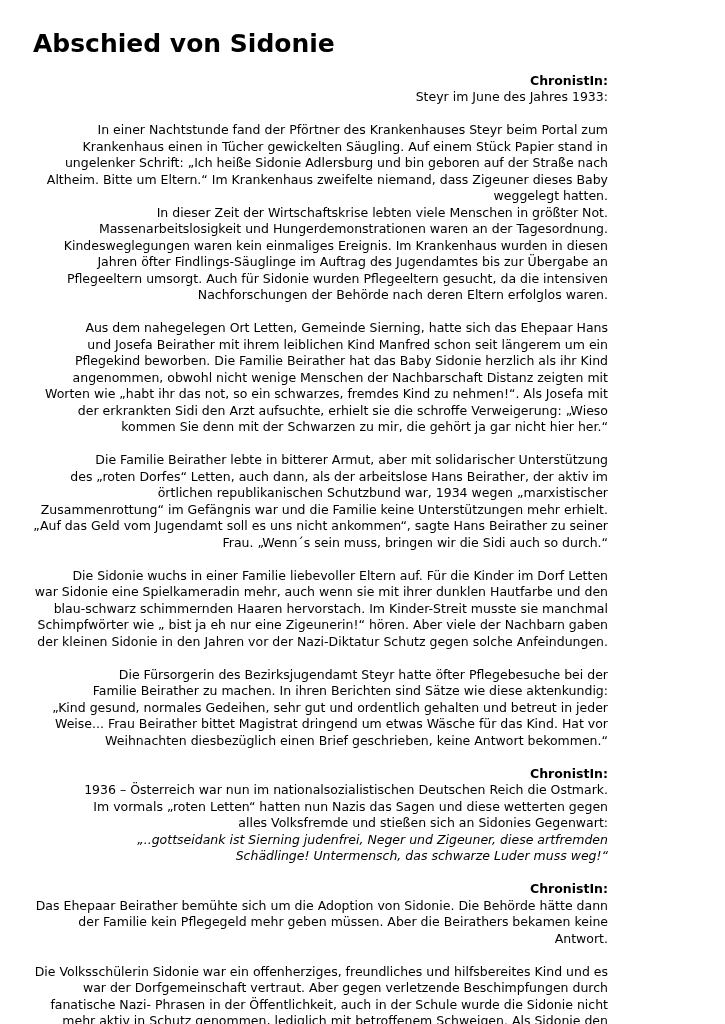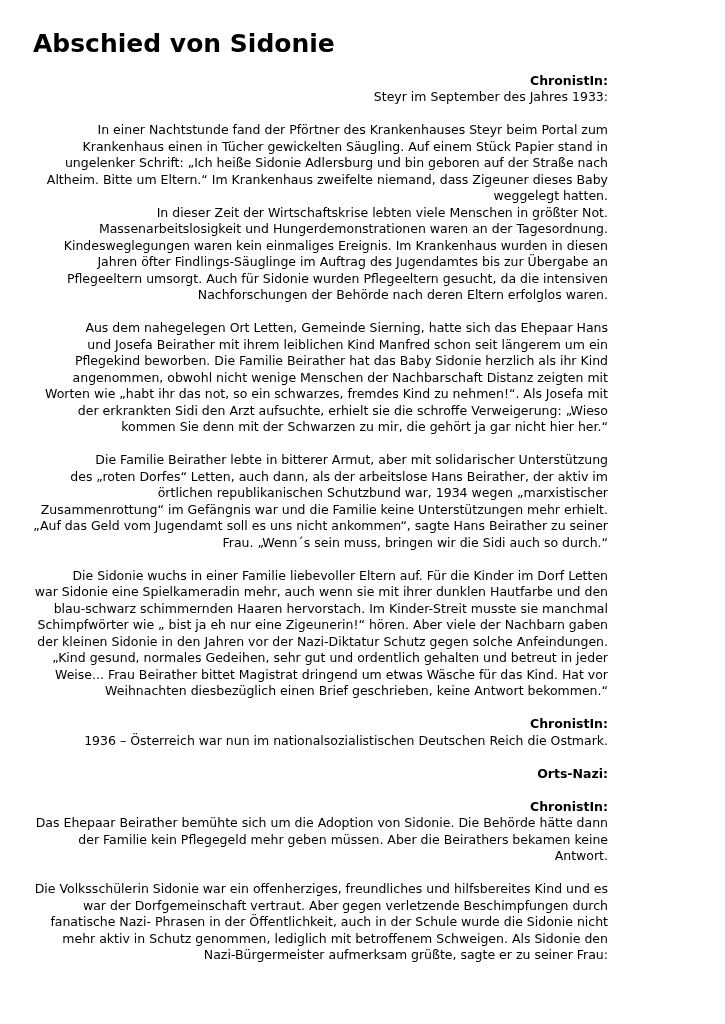--- a/index.html
+++ b/index.html
@@ -37,27 +37,29 @@
   .doc-body p.italic { }
   .doc-body p.italic-indent { font-style: italic; text-indent: 38px; }
 </style>
 </head>
 <body>
 
 <div class="page">
   <h1 class="doc-title">Abschied von Sidonie</h1>
   <div class="doc-body">
       <p class="speaker">ChronistIn:</p>
-      <p class="plain">Steyr im September des Jahres 1933:</p>
+      <p class="plain">Steyr im June des Jahres 1933:</p>
       <p class="indent gap">In einer Nachtstunde fand der Pförtner des Krankenhauses Steyr beim Portal zum Krankenhaus einen in Tücher gewickelten Säugling. Auf einem Stück Papier stand in ungelenker Schrift: „Ich heiße Sidonie Adlersburg und bin geboren auf der Straße nach Altheim. Bitte um Eltern.“ Im Krankenhaus zweifelte niemand, dass Zigeuner dieses Baby weggelegt hatten.</p>
       <p class="indent">In dieser Zeit der Wirtschaftskrise lebten viele Menschen in größter Not. Massenarbeitslosigkeit und Hungerdemonstrationen waren an der Tagesordnung. Kindesweglegungen waren kein einmaliges Ereignis. Im Krankenhaus wurden in diesen Jahren öfter Findlings-Säuglinge im Auftrag des Jugendamtes bis zur Übergabe an Pflegeeltern umsorgt. Auch für Sidonie wurden Pflegeeltern gesucht, da die intensiven Nachforschungen der Behörde nach deren Eltern erfolglos waren.</p>
       <p class="indent gap">Aus dem nahegelegen Ort Letten, Gemeinde Sierning, hatte sich das Ehepaar Hans und Josefa Beirather mit ihrem leiblichen Kind Manfred schon seit längerem um ein Pflegekind beworben. Die Familie Beirather hat das Baby Sidonie herzlich als ihr Kind angenommen, obwohl nicht wenige Menschen der Nachbarschaft Distanz zeigten mit Worten wie „habt ihr das not, so ein schwarzes, fremdes Kind zu nehmen!“. Als Josefa mit der erkrankten Sidi den Arzt aufsuchte, erhielt sie die schroffe Verweigerung: „Wieso kommen Sie denn mit der Schwarzen zu mir, die gehört ja gar nicht hier her.“</p>
       <p class="indent gap">Die Familie Beirather lebte in bitterer Armut, aber mit solidarischer Unterstützung des „roten Dorfes“ Letten, auch dann, als der arbeitslose Hans Beirather, der aktiv im örtlichen republikanischen Schutzbund war, 1934 wegen „marxistischer Zusammenrottung“ im Gefängnis war und die Familie keine Unterstützungen mehr erhielt. „Auf das Geld vom Jugendamt soll es uns nicht ankommen“, sagte Hans Beirather zu seiner Frau. „Wenn´s sein muss, bringen wir die Sidi auch so durch.“</p>
       <p class="indent gap">Die Sidonie wuchs in einer Familie liebevoller Eltern auf. Für die Kinder im Dorf Letten war Sidonie eine Spielkameradin mehr, auch wenn sie mit ihrer dunklen Hautfarbe und den blau-schwarz schimmernden Haaren hervorstach. Im Kinder-Streit musste sie manchmal Schimpfwörter wie „ bist ja eh nur eine Zigeunerin!“ hören. Aber viele der Nachbarn gaben der kleinen Sidonie in den Jahren vor der Nazi-Diktatur Schutz gegen solche Anfeindungen.</p>
+      <p class="indent gap">Die Fürsorgerin des Bezirksjugendamt Steyr hatte öfter Pflegebesuche bei der Familie Beirather zu machen. In ihren Berichten sind Sätze wie diese aktenkundig:</p>
       <p class="italic">„Kind gesund, normales Gedeihen, sehr gut und ordentlich gehalten und betreut in jeder Weise... Frau Beirather bittet Magistrat dringend um etwas Wäsche für das Kind. Hat vor Weihnachten diesbezüglich einen Brief geschrieben, keine Antwort bekommen.“</p>
       <p class="speaker gap">ChronistIn:</p>
       <p class="plain">1936 – Österreich war nun im nationalsozialistischen Deutschen Reich die Ostmark.</p>
-      <p class="speaker gap">Orts-Nazi:</p>
+      <p class="indent">Im vormals „roten Letten“ hatten nun Nazis das Sagen und diese wetterten gegen alles Volksfremde und stießen sich an Sidonies Gegenwart:</p>
+      <p class="italic-indent">„..gottseidank ist Sierning judenfrei, Neger und Zigeuner, diese artfremden Schädlinge! Untermensch, das schwarze Luder muss weg!“</p>
       <p class="speaker gap">ChronistIn:</p>
       <p class="plain">Das Ehepaar Beirather bemühte sich um die Adoption von Sidonie. Die Behörde hätte dann der Familie kein Pflegegeld mehr geben müssen. Aber die Beirathers bekamen keine Antwort.</p>
       <p class="plain gap">Die Volksschülerin Sidonie war ein offenherziges, freundliches und hilfsbereites Kind und es war der Dorfgemeinschaft vertraut. Aber gegen verletzende Beschimpfungen durch fanatische Nazi- Phrasen in der Öffentlichkeit, auch in der Schule wurde die Sidonie nicht mehr aktiv in Schutz genommen, lediglich mit betroffenem Schweigen. Als Sidonie den Nazi-Bürgermeister aufmerksam grüßte, sagte er zu seiner Frau:</p>
     </div>
 </div>
 
 </body></html>

